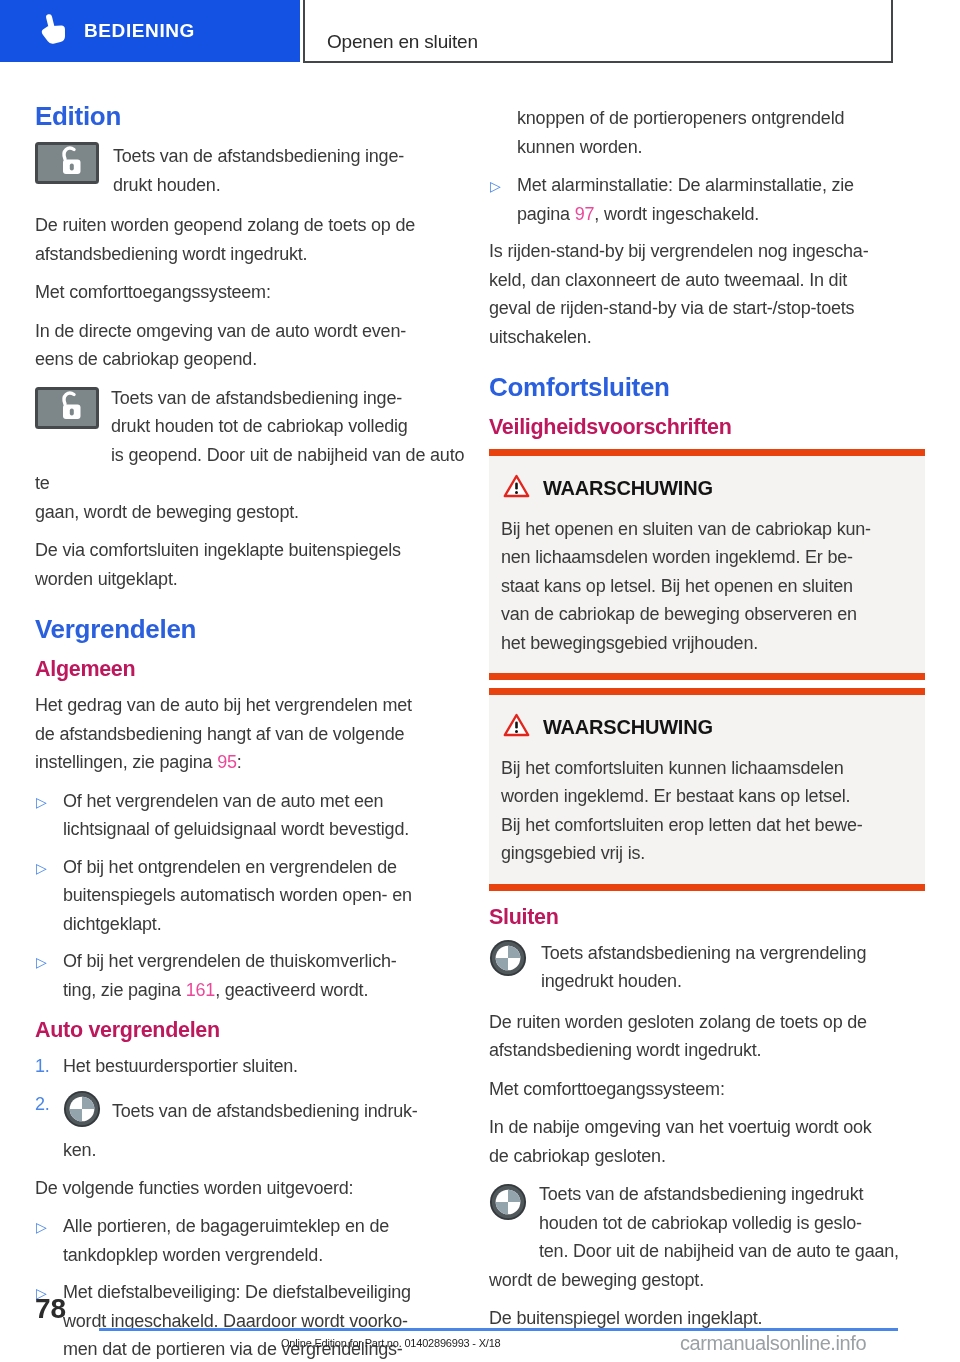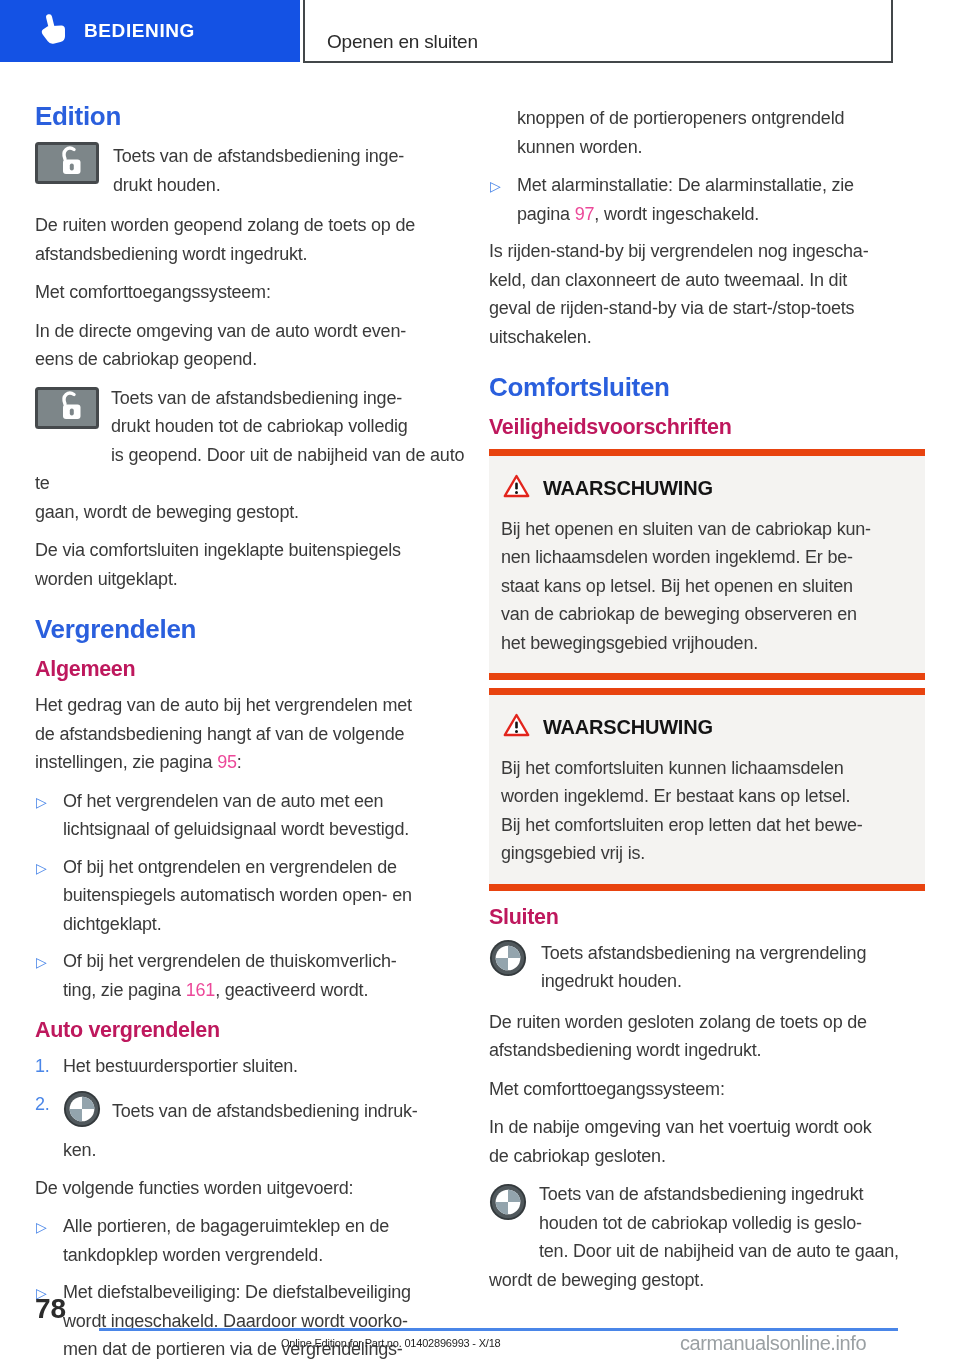--- a/index.html
+++ b/index.html
@@ -249,19 +249,20 @@
           <path d="M20 7 A13 13 0 0 1 33 20 L20 20 Z" fill="#93a4ad"></path>
           <path d="M20 33 A13 13 0 0 1 7 20 L20 20 Z" fill="#93a4ad"></path>
         </svg>
       </span><span class="txt">Toets van de afstandsbediening ingedrukt
 houden tot de cabriokap volledig is geslo-
 ten. Door uit de nabijheid van de auto te gaan,
 wordt de beweging gestopt.</span>
       <div class="clear"></div>
     </div>
 
+    <div class="p">De buitenspiegel worden ingeklapt.</div>
   </div>
 </div>
 
 <div class="pagenum">78</div>
 <div class="footline"></div>
 <div class="edition">Online Edition for Part no. 01402896993 - X/18</div>
 <div class="watermark">carmanualsonline.info</div>
 
 </body></html>

